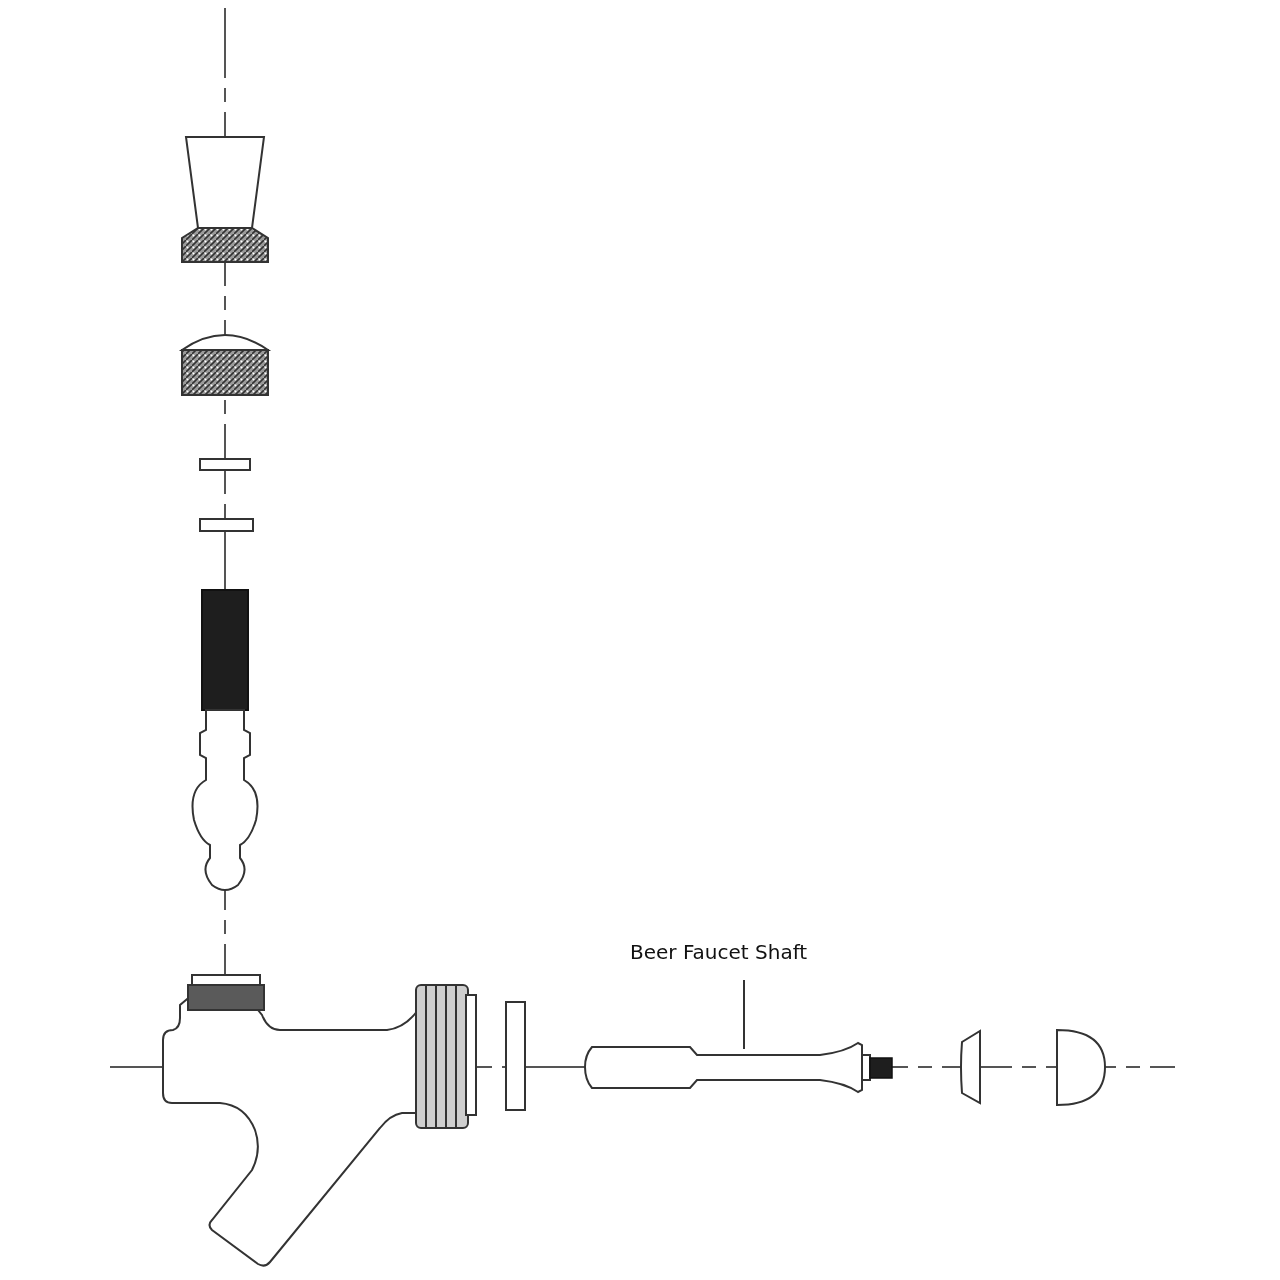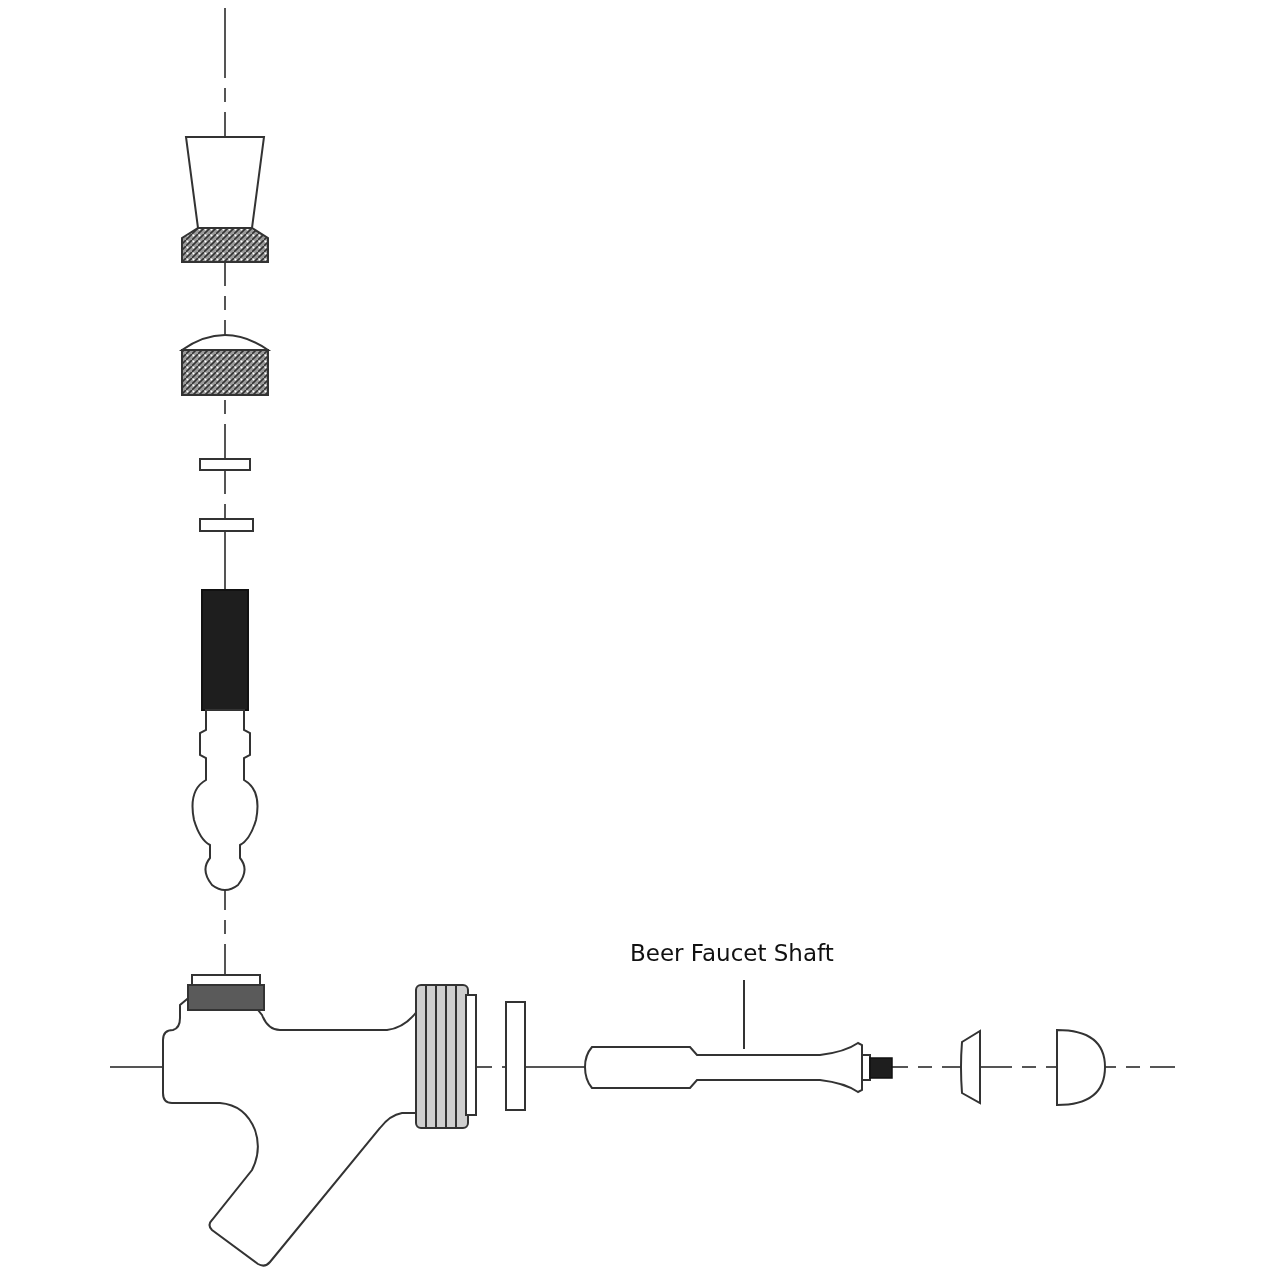--- a/index.html
+++ b/index.html
@@ -1,21 +1,21 @@
 <!DOCTYPE html>
 <html><head>
 <meta charset="utf-8">
 <style>
   html, body { margin:0; padding:0; background:#ffffff; }
   body { width:1280px; height:1280px; position:relative; overflow:hidden; font-family:"DejaVu Sans", sans-serif; }
   svg { position:absolute; left:0; top:0; }
   .line { stroke:#333; stroke-width:2; fill:none; }
   .part { stroke:#333; stroke-width:2; fill:#fff; }
   .center { stroke:#555; stroke-width:2; fill:none; stroke-dasharray:70 10 14 10; }
-  .label { position:absolute; left:630px; top:940px; font-size:23px; color:#111; white-space:nowrap; }
+  .label { position:absolute; left:630px; top:940px; font-size:20px; color:#111; white-space:nowrap; }
 </style>
 </head>
 <body>
 
 <svg width="1280" height="1280" viewBox="0 0 1280 1280">
   <defs>
     <pattern id="knurl" width="6" height="6" patternUnits="userSpaceOnUse">
       <rect width="6" height="6" fill="#9a9a9a"></rect>
       <path d="M0 6 L6 0" stroke="#333" stroke-width="1.6"></path>
       <circle cx="1.5" cy="1.5" r="1" fill="#fff"></circle>

